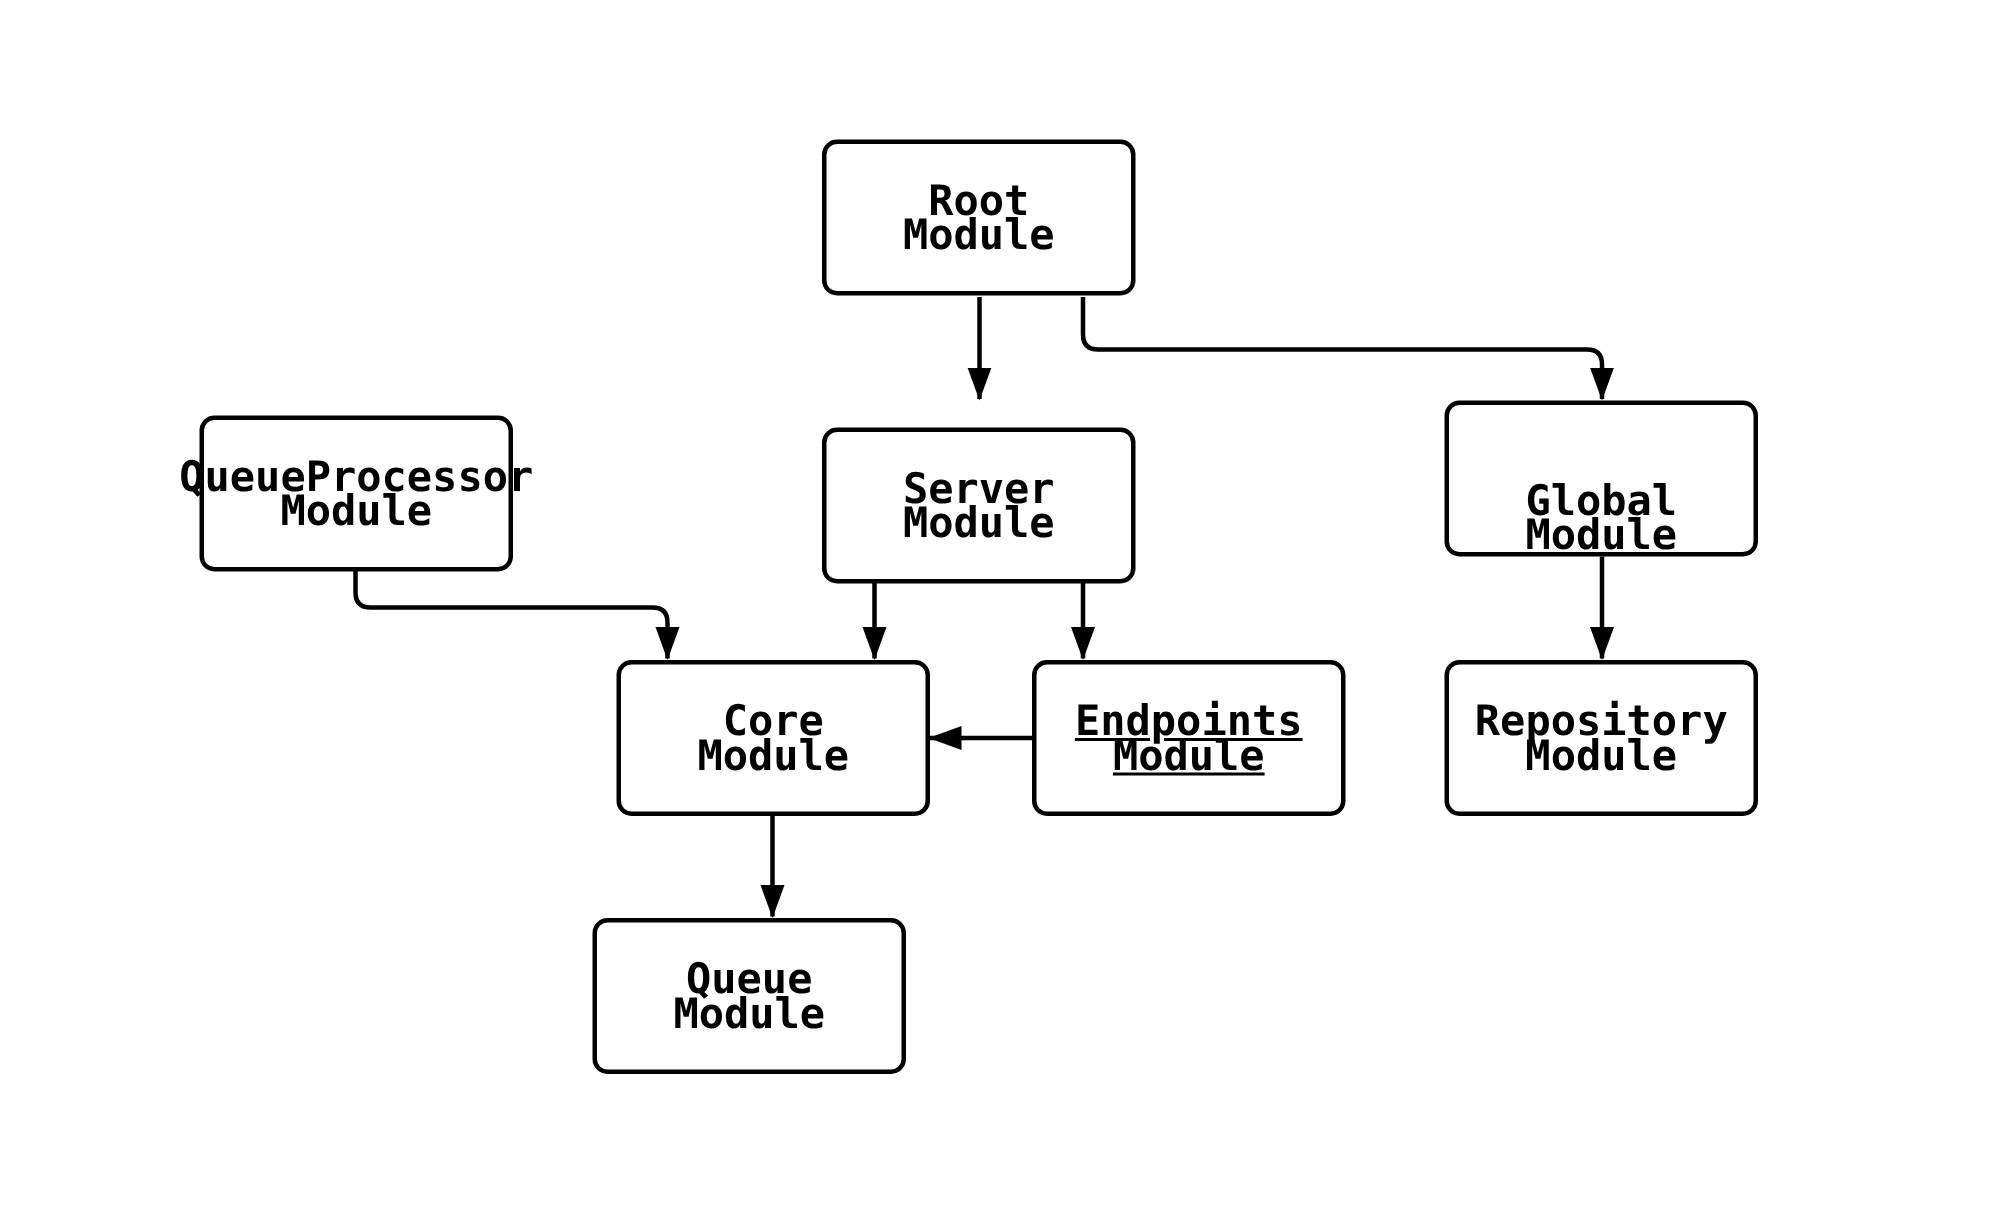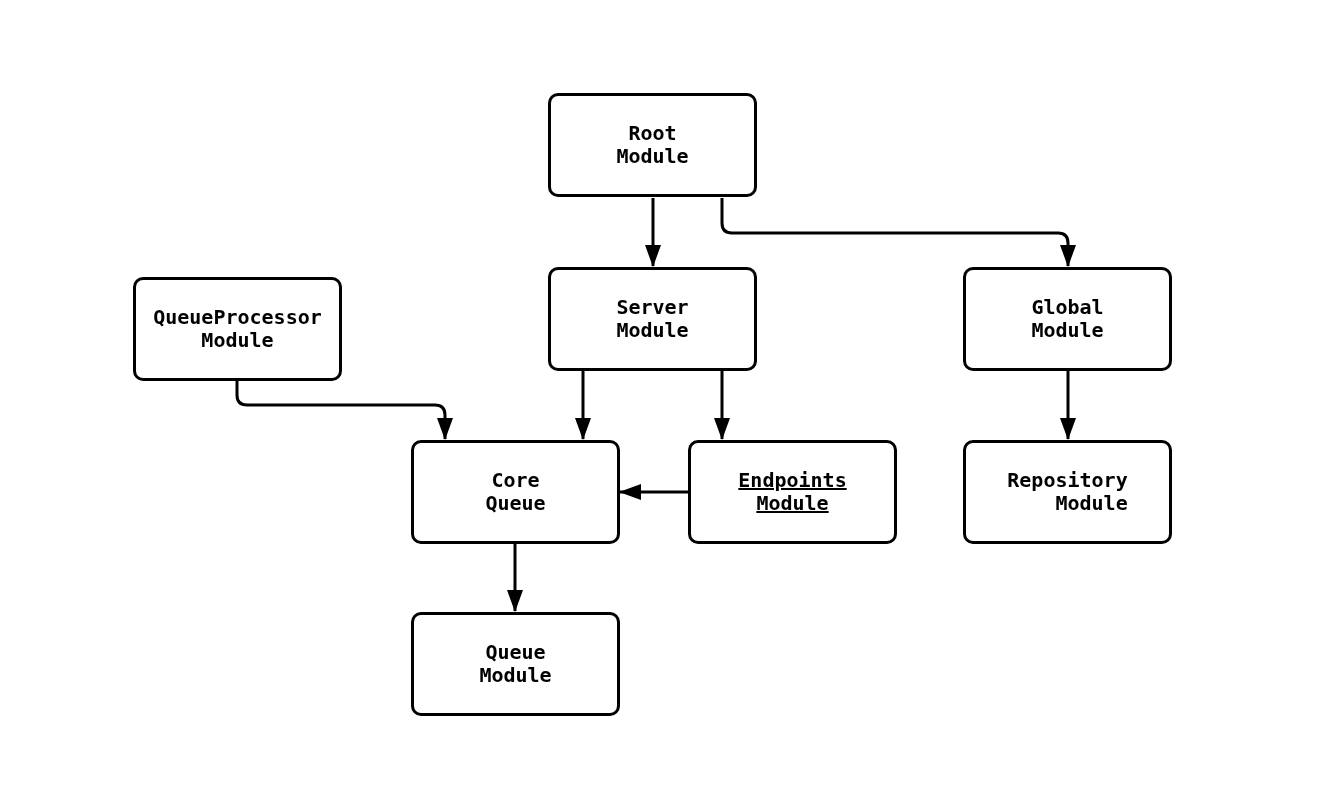--- a/index.html
+++ b/index.html
@@ -36,33 +36,33 @@
     background: #ffffff;
     border: 3px solid #000000;
     border-radius: 10px;
     display: flex;
     align-items: center;
     justify-content: center;
     text-align: center;
   }
   .node-label {
     white-space: pre-line;
-    font-size: 20px;
+    font-size: 28px;
     line-height: 23px;
     font-weight: bold;
     color: #000000;
   }
   .node-root           { left: 548px; top: 93px;  }
   .node-queueprocessor { left: 133px; top: 277px; }
-  .node-server         { left: 548px; top: 267px; }
-  .node-global         { left: 963px; top: 267px; }
+  .node-server         { left: 548px; top: 285px; }
+  .node-global         { left: 963px; top: 267px; align-items: flex-end; }
   .node-core           { left: 411px; top: 440px; }
   .node-endpoints      { left: 688px; top: 440px; text-decoration: underline; }
-  .node-repository     { left: 963px; top: 440px; text-align: right; }
-  .node-queue          { left: 411px; top: 612px; }
+  .node-repository     { left: 963px; top: 440px; }
+  .node-queue          { left: 395px; top: 612px; }
 </style>
 </head>
 <body>
 
 <div class="canvas">
 
   <svg class="edge-layer" width="1337" height="809" viewBox="0 0 1337 809" xmlns="http://www.w3.org/2000/svg">
     <defs>
       <marker id="arrowhead" markerUnits="userSpaceOnUse" markerWidth="24" markerHeight="18" refX="21" refY="8" orient="auto">
         <path d="M 0 0 L 22 8 L 0 16 Z" fill="#000000"></path>
@@ -93,21 +93,21 @@
 Module</span>
   </div>
 
   <div class="node node-global">
     <span class="node-label">Global
 Module</span>
   </div>
 
   <div class="node node-core">
     <span class="node-label">Core
-Queue</span>
+Module</span>
   </div>
 
   <div class="node node-endpoints">
     <span class="node-label">Endpoints
 Module</span>
   </div>
 
   <div class="node node-repository">
     <span class="node-label">Repository
 Module</span>

